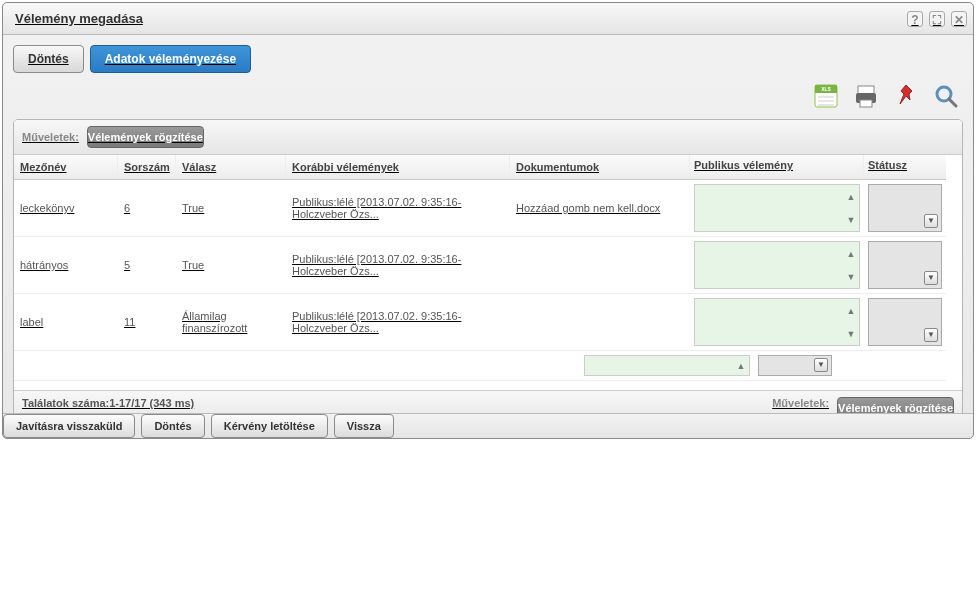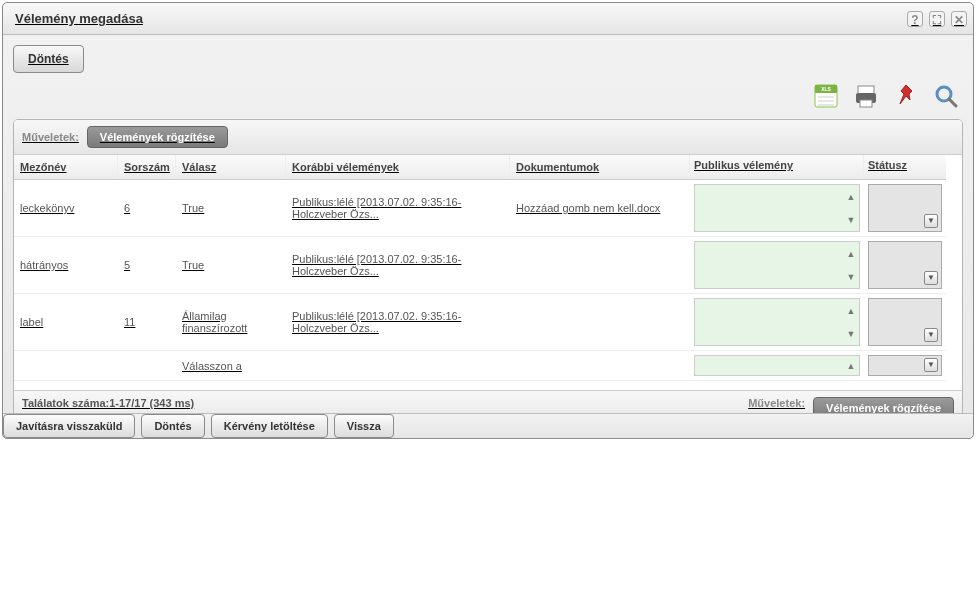--- a/index.html
+++ b/index.html
@@ -91,21 +91,21 @@
   color: #888;
   font-weight: bold;
   border-bottom: 1px solid #ccc;
 }
 .action-btn {
   background: linear-gradient(#9a9a9a, #7a7a7a);
   border: 1px solid #666;
   color: #fff;
   font-weight: bold;
   font-size: 11px;
-  padding: 4px 12px;
+  padding: 4px 0;
   border-radius: 4px;
   cursor: pointer;
 }
 .grid-wrap {
   display: flex;
   gap: 45px;
 }
 .grid-main {
   flex: 1;
 }
@@ -229,20 +229,21 @@
     <span>Vélemény megadása</span>
     <div class="titlebar-spacer"></div>
     <div class="titlebar-btn">?</div>
     <div class="titlebar-btn">⛶</div>
     <div class="titlebar-btn">✕</div>
   </div>
 
   <div class="content">
     <div class="tabs">
       <div class="tab">Döntés</div>
+      <div class="tab active">Adatok véleményezése</div>
     </div>
 
     <div class="toolbar">
       <div class="toolbar-icon">
         <svg width="28" height="28" viewBox="0 0 28 28">
             <rect x="3" y="3" width="22" height="22" rx="2" fill="#fff" stroke="#8bc34a"></rect>
             <rect x="3" y="3" width="22" height="8" fill="#7cb342"></rect>
             <text x="14" y="9" text-anchor="middle" font-size="5" fill="#fff" font-weight="bold">XLS</text>
             <line x1="6" y1="15" x2="22" y2="15" stroke="#ccc"></line>
             <line x1="6" y1="19" x2="22" y2="19" stroke="#ccc"></line>
@@ -347,21 +348,20 @@
               <div class="gc col-stat">
                 <div class="stat-select">
                   <div class="stat-arrow">▼</div>
                 </div>
               </div>
             </div>
 
             <div class="grid-row" style="min-height:30px">
               <div class="gc col-mezonev"></div>
               <div class="gc col-sorsz"></div>
-              <div class="gc col-valasz">Válasszon a</div>
               <div class="gc col-elozo"></div>
               <div class="gc col-dok"></div>
               <div class="gc col-publ">
                 <div class="publ-input" style="min-height:20px">
                   <div class="spinner">
                     <div class="spin-up">▲</div>
                   </div>
                 </div>
               </div>
               <div class="gc col-stat">

